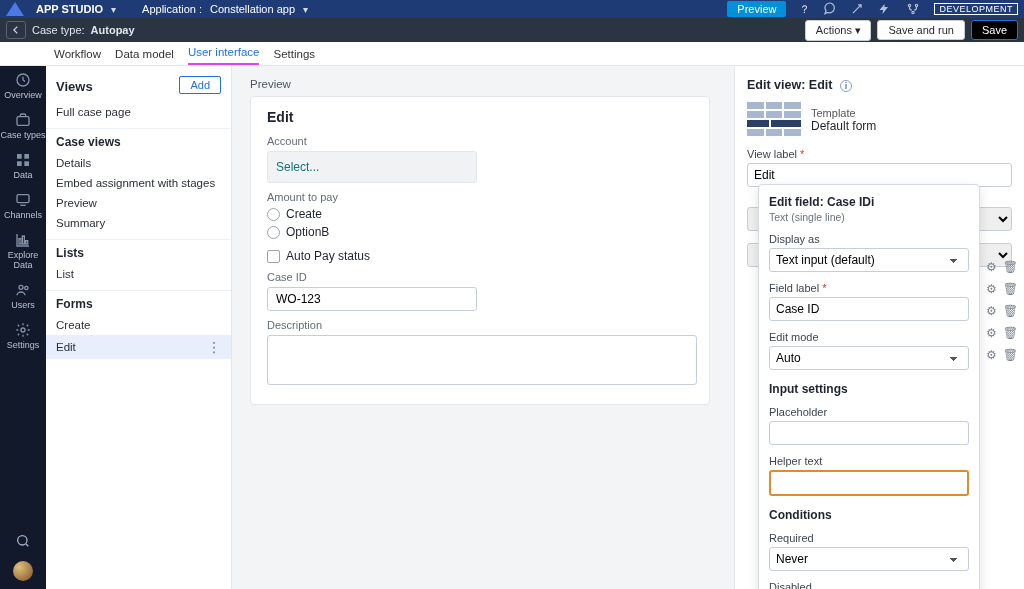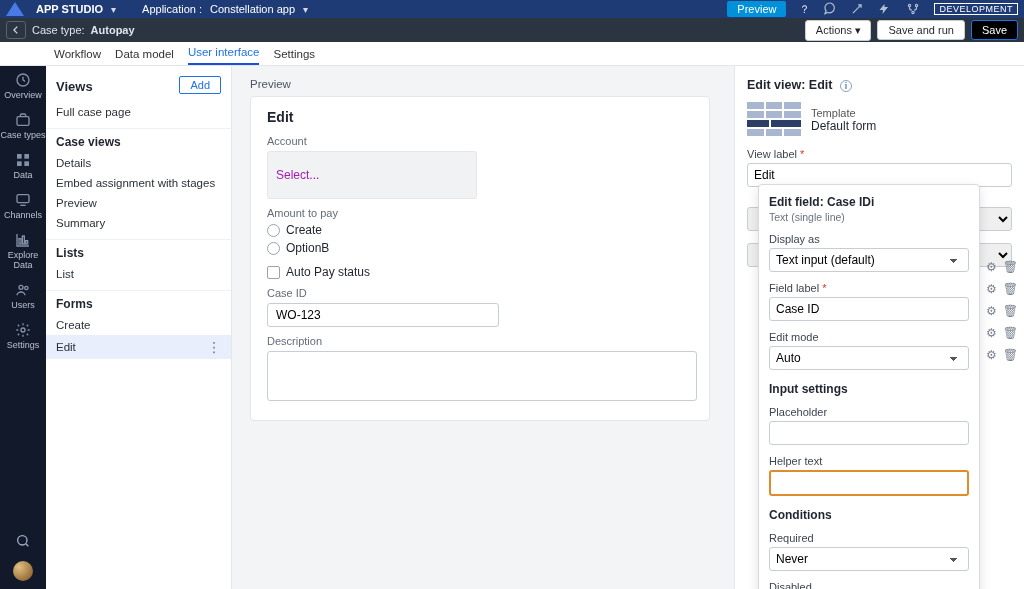--- a/index.html
+++ b/index.html
@@ -17,21 +17,21 @@
   
   .subbar { height: 24px; background: #2b3542; display: flex; align-items: center; padding: 0 6px; gap: 6px; color: #dfe4ea; font-size: 11px; }
   .subbar .back { width: 20px; height: 18px; border: 1px solid #5a6270; border-radius: 3px; display: flex; align-items: center; justify-content: center; }
   .subbar .spacer { flex: 1; }
   .subbar .btn { background: #fff; color: #1f2430; border: 1px solid #c6cdd6; padding: 3px 10px; border-radius: 3px; font-size: 11px; }
   .subbar .btn.primary { background: #000000; color: #fff; border-color: #1f72e8; }
 
   
   .tabbar { height: 24px; background: #fff; border-bottom: 1px solid #e3e6ea; display: flex; align-items: flex-end; padding-left: 54px; gap: 14px; font-size: 11.5px; color: #333; }
   .tabbar .tab { padding-bottom: 5px; }
-  .tabbar .tab.active { color: #1f72e8; border-bottom: 2px solid #1d4ed8; }
+  .tabbar .tab.active { color: #1f72e8; border-bottom: 2px solid #d946ef; }
 
   
   .main { display: flex; height: calc(589px - 18px - 24px - 24px); }
 
   
   .rail { width: 46px; background: #11192b; color: #b8c1cf; display: flex; flex-direction: column; align-items: center; padding-top: 6px; gap: 12px; }
   .rail .item { display: flex; flex-direction: column; align-items: center; gap: 2px; font-size: 9px; text-align: center; }
   .rail .item svg, .rail .item .ico { width: 16px; height: 16px; opacity: .8; }
   .rail .spacer { flex: 1; }
   .rail .avatar { width: 20px; height: 20px; border-radius: 50%; background: radial-gradient(circle at 30% 30%, #e0c080, #805020); margin-bottom: 8px; }
@@ -45,25 +45,25 @@
   .views .leaf { padding: 4px 10px 4px 10px; font-size: 11.5px; color: #2a2f38; }
   .views .leaf.selected { background: #e8eefc; display: flex; justify-content: space-between; align-items: center; }
   .views .kebab { font-size: 14px; color: #6b7280; }
 
   
   .center { flex: 1; background: #f3f4f6; padding: 12px 18px; overflow: auto; position: relative; }
   .center > .plabel { font-size: 11.5px; color: #4b5563; margin-bottom: 6px; }
   .card { background: #fff; border-radius: 4px; border: 1px solid #e3e6ea; padding: 12px 16px 16px; max-width: 460px; }
   .card h3 { font-size: 14px; font-weight: 600; margin-bottom: 10px; }
   .flabel { font-size: 11px; color: #636c78; margin: 8px 0 4px; }
-  .select-fake { background: #f1f2f4; border: 1px solid #e3e6ea; border-radius: 3px; padding: 16px 8px; font-size: 12px; color: #a21caf; width: 210px; }
+  .select-fake { background: #f1f2f4; border: 1px solid #e3e6ea; border-radius: 3px; padding: 8px 8px; font-size: 12px; color: #0f766e; width: 210px; }
   .radio-row, .check-row { display: flex; align-items: center; gap: 6px; font-size: 12px; margin: 4px 0; }
   .radio, .chk { width: 13px; height: 13px; border: 1px solid #9aa3af; border-radius: 50%; }
   .chk { border-radius: 2px; }
-  .txt-input { width: 232px; border: 1px solid #c6cdd6; border-radius: 3px; padding: 4px 8px; font-size: 12px; }
+  .txt-input { width: 210px; border: 1px solid #c6cdd6; border-radius: 3px; padding: 4px 8px; font-size: 12px; }
   .txt-area { width: 430px; height: 50px; border: 1px solid #c6cdd6; border-radius: 3px; resize: none; padding: 4px 8px; font-size: 12px; }
 
   
   .right { width: 290px; background: #fff; border-left: 1px solid #e3e6ea; padding: 12px 12px 12px 12px; position: relative; overflow: visible; }
   .right h4 { font-size: 12.5px; font-weight: 600; }
   .right .info-ico { display: inline-flex; width: 12px; height: 12px; border: 1px solid #8aa0c8; border-radius: 50%; color: #5a7abf; font-size: 9px; align-items: center; justify-content: center; margin-left: 4px; }
   .tmpl-row { display: flex; gap: 10px; align-items: center; margin-top: 10px; }
   .tmpl-ico { width: 54px; height: 36px; display: flex; flex-direction: column; gap: 2px; }
   .tmpl-ico .r { height: 7px; display: flex; gap: 2px; }
   .tmpl-ico .c { background: #a8b7cf; flex: 1; }

